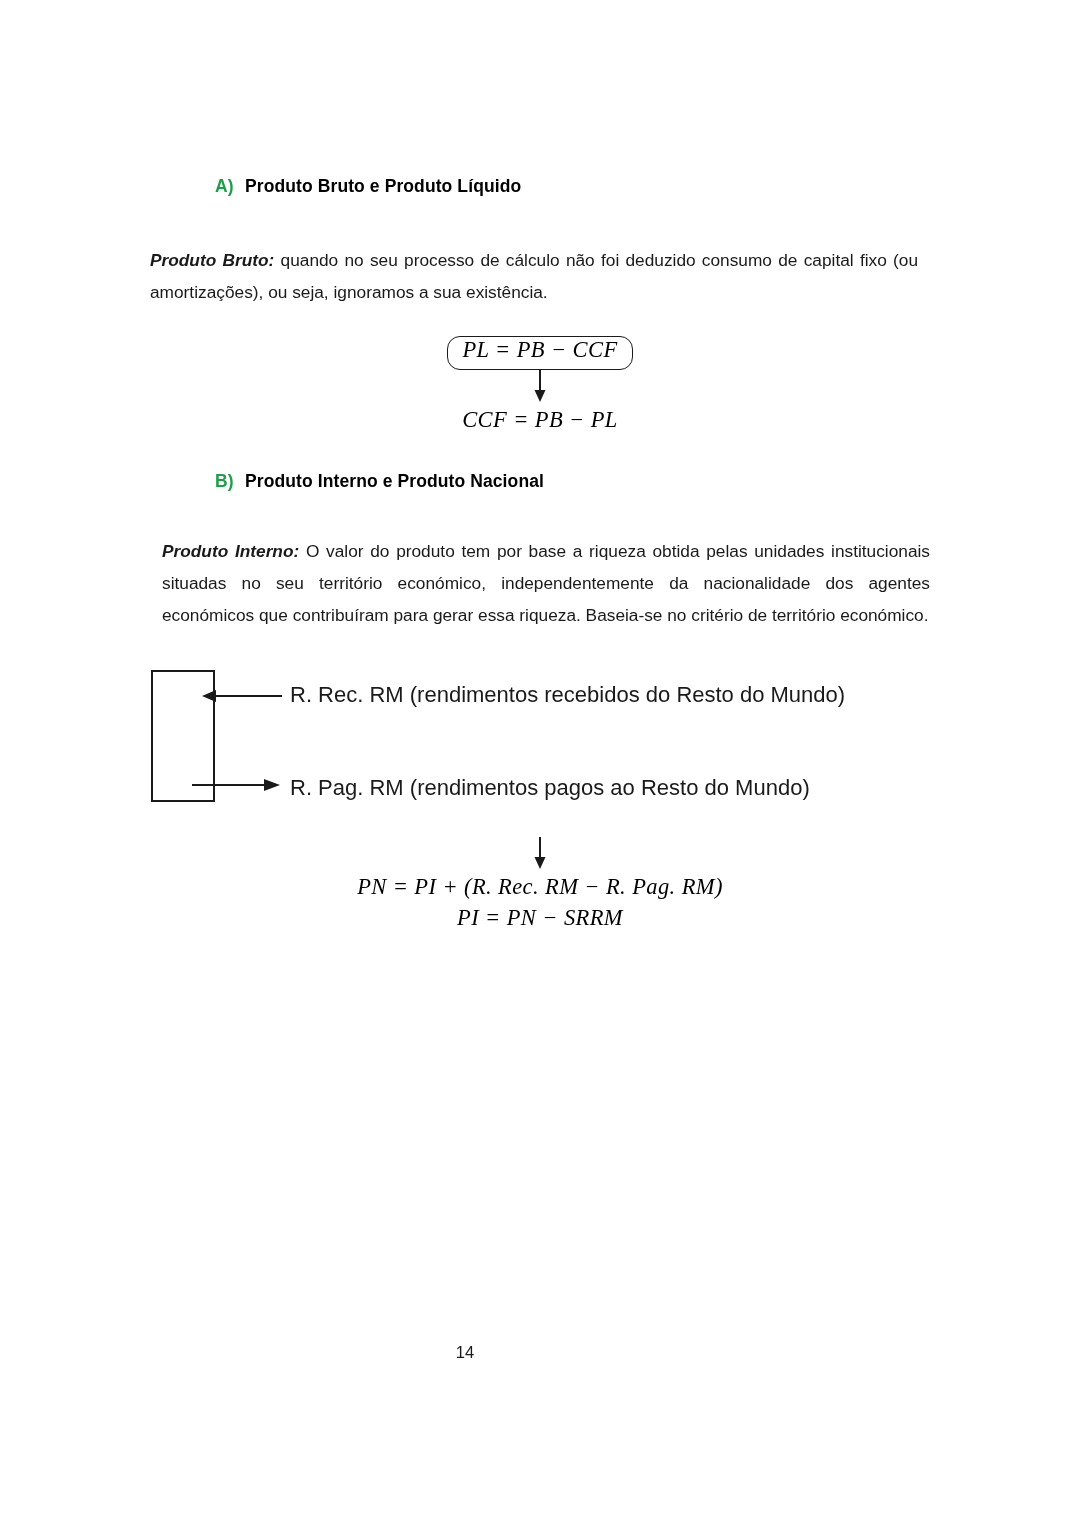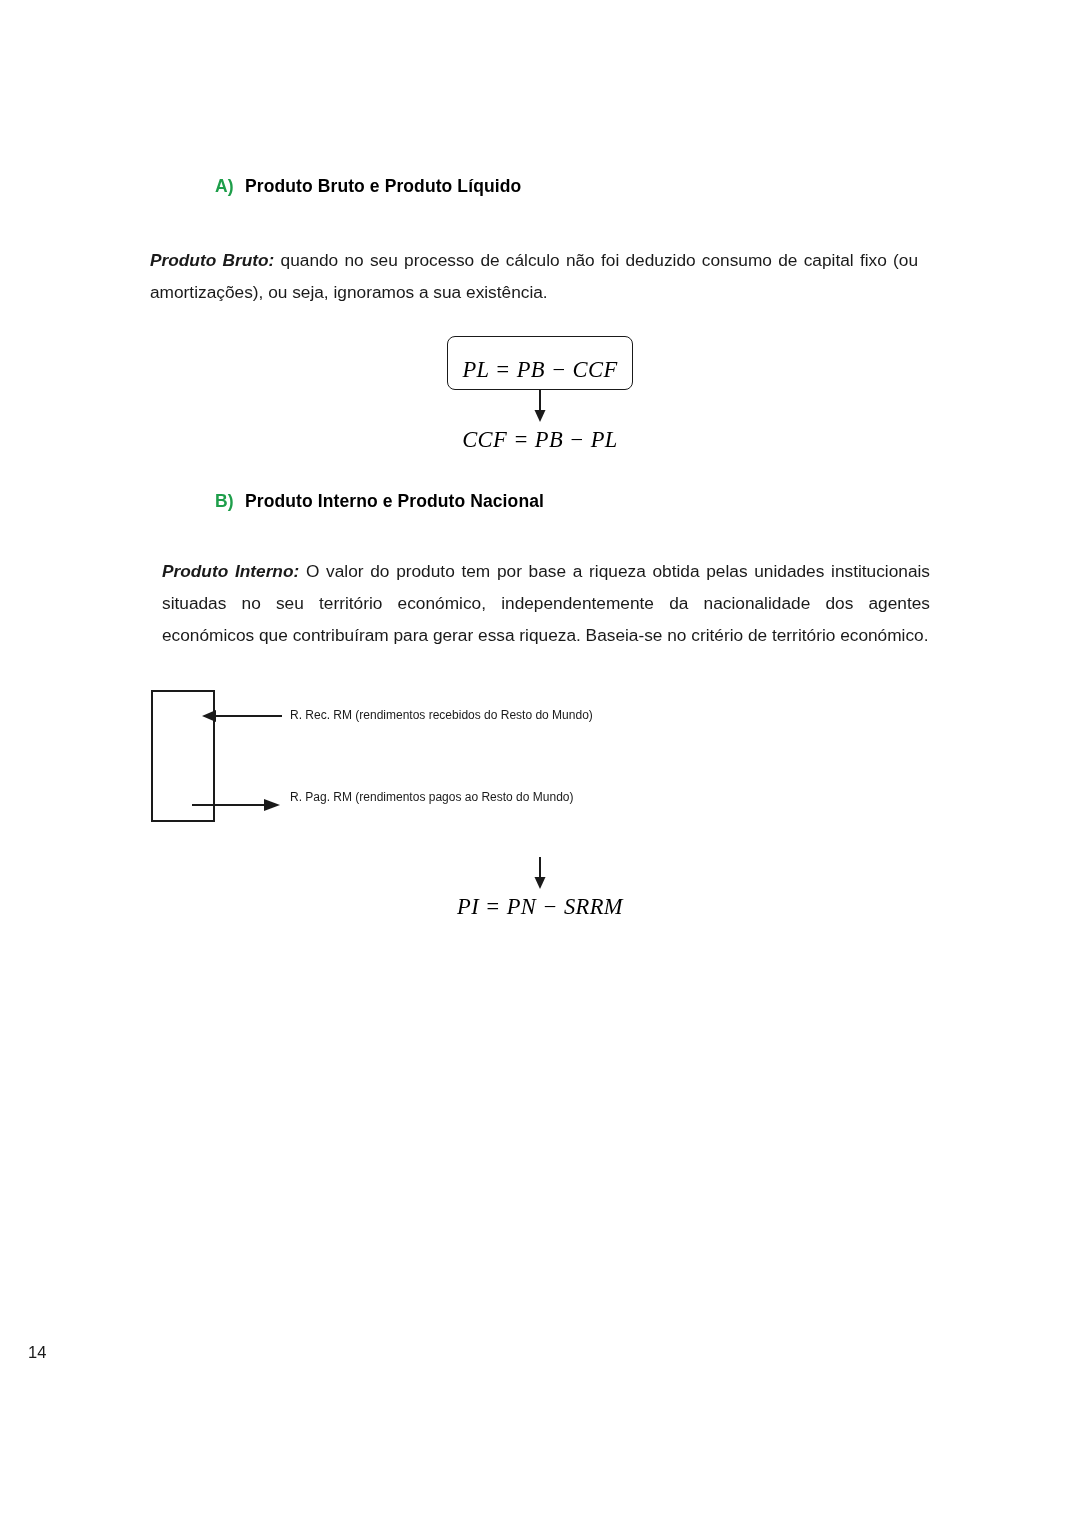--- a/index.html
+++ b/index.html
@@ -62,22 +62,22 @@
   .math {
     font-family: "Liberation Serif", "DejaVu Serif", serif;
     font-style: italic;
     font-size: 22.5px;
     letter-spacing: 0.4px;
     white-space: nowrap;
   }
   .mathbox {
     display: inline-block;
     border: 1.6px solid #1a1a1a;
-    border-radius: 8px;
-    padding: 20px 14px 6px 14px;
+    border-radius: 13px;
+    padding: 0 14px 6px 14px;
     line-height: 26px;
   }
   .arrow-down {
     display: block;
     margin: 0 auto;
     width: 14px;
   }
   .mline {
     line-height: 31px;
   }
@@ -99,38 +99,37 @@
     box-sizing: border-box;
   }
   .dgsvg {
     position: absolute;
     left: 0;
     top: 0;
   }
   .dglabel {
     position: absolute;
     left: 140px;
-    font-size: 12px;
+    font-size: 22px;
     line-height: 24px;
     color: #1a1a1a;
     white-space: nowrap;
   }
   .dglabel.one { top: 24px; }
-  .dglabel.two { top: 106px; }
+  .dglabel.two { top: 117px; }
 
   
   .pageno {
     position: absolute;
     left: 0;
     top: 1343px;
     width: 930px;
-    text-align: left;
+    text-align: center;
     font-size: 16.5px;
     color: #1a1a1a;
-    margin-left: 28px;
   }
 </style>
 </head>
 <body>
 
 <div class="page">
   <div class="content">
 
     <div class="heading" style="margin-top:176px;">
       <span class="marker">A)</span>
@@ -173,19 +172,20 @@
       </svg>
       <div class="dglabel one">R. Rec. RM (rendimentos recebidos do Resto do Mundo)</div>
       <div class="dglabel two">R. Pag. RM (rendimentos pagos ao Resto do Mundo)</div>
     </div>
 
     <div class="mathblock" style="margin-top:10px;">
       <svg class="arrow-down" width="14" height="34" viewBox="0 0 14 34">
         <line x1="7" y1="0" x2="7" y2="22" stroke="#1a1a1a" stroke-width="2"></line>
         <polygon points="1.5,20 12.5,20 7,32" fill="#1a1a1a"></polygon>
       </svg>
+      <div class="math mline">PN = PI + (R. Rec. RM − R. Pag. RM)</div>
       <div class="math mline">PI = PN − SRRM</div>
     </div>
 
   </div>
 
   <div class="pageno">14</div>
 </div>
 
 </body></html>

